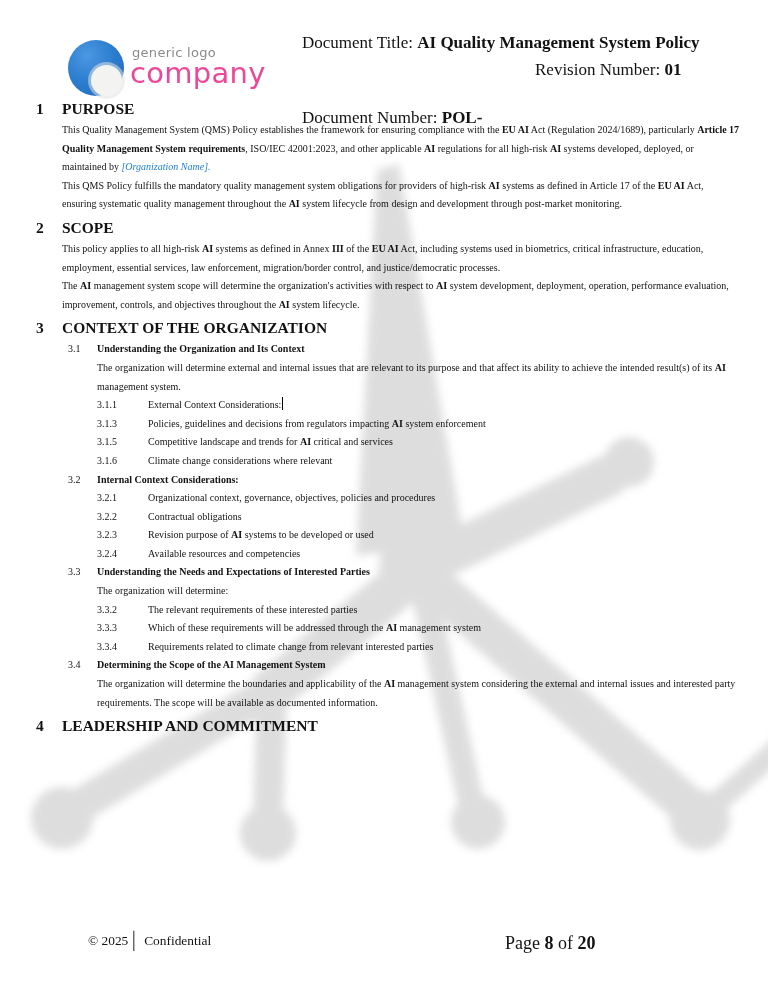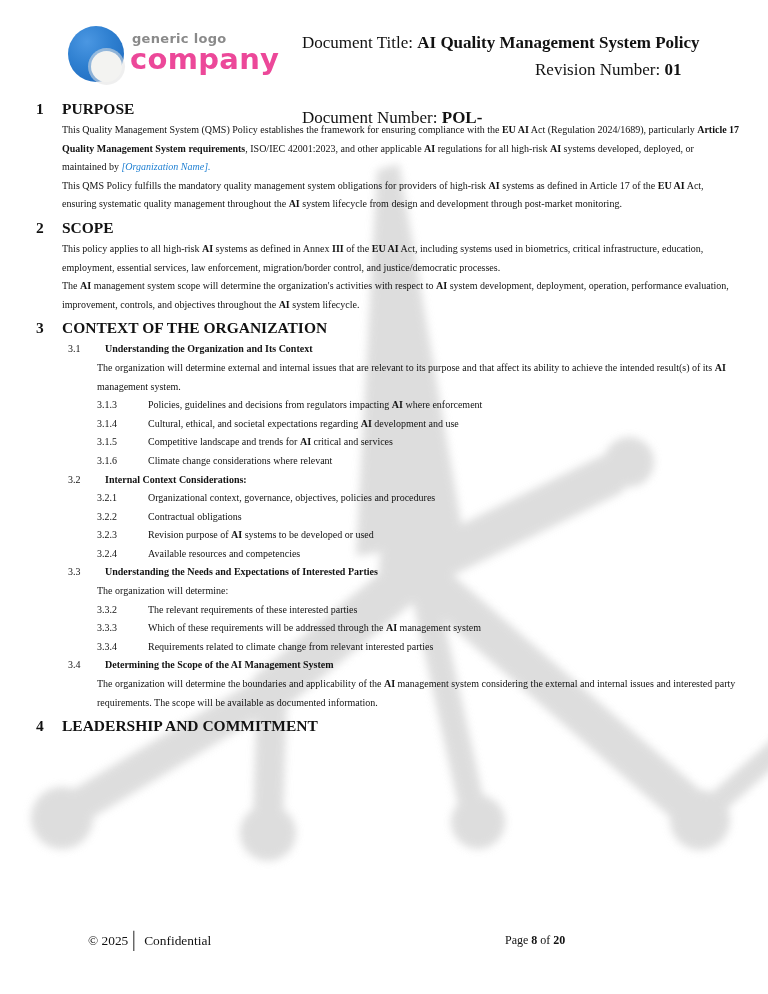--- a/index.html
+++ b/index.html
@@ -9,55 +9,55 @@
   }
   html,body{margin:0;padding:0;background:#ffffff;}
   .page{
     position:relative;width:768px;height:994px;background:#ffffff;
     font-family:"Liberation Serif",serif;color:var(--ink);overflow:hidden;
   }
   
   .watermark{position:absolute;left:0;top:0;z-index:0;}
   
   .header{position:absolute;left:0;top:0;width:100%;height:96px;z-index:2;}
-  .logo{position:absolute;left:66px;top:24px;width:230px;height:64px;font-weight:bold;}
+  .logo{position:absolute;left:66px;top:38px;width:230px;height:64px;}
   .logo-circle{position:absolute;left:2px;top:2px;width:56px;height:56px;border-radius:50%;
     background:radial-gradient(circle at 34% 28%, #4b97e2 0%, #2e7fd0 45%, #1c66ba 100%);}
   .logo-inner{position:absolute;left:25px;top:27px;width:31px;height:31px;border-radius:50%;
     background:#f3f3f1;box-shadow:0 0 0 3px rgba(225,225,225,0.55);}
   .logo-small{position:absolute;left:66px;top:7px;font-family:"DejaVu Sans",sans-serif;
     font-size:13px;color:#8a8a8a;letter-spacing:0.3px;}
   .logo-large{position:absolute;left:64px;top:19px;font-family:"DejaVu Sans",sans-serif;
     font-size:29px;color:#ec4899;letter-spacing:0.3px;line-height:32px;}
   .meta{font-size:17px;line-height:17px;white-space:nowrap;}
   .meta-title{position:absolute;left:302px;top:34px;}
   .meta-number{position:absolute;left:302px;top:61px;margin-top:48px;}
   .meta-revision{position:absolute;left:535px;top:61px;}
   .b{font-weight:bold;}
   .lnk{color:var(--link);font-style:italic;}
   
   .content{position:absolute;left:36px;top:95px;width:706px;z-index:1;}
   .sec-head{display:flex;font-weight:bold;font-size:15.5px;line-height:21px;margin:3px 0 2px 0;}
   .sec-num{flex:none;width:26px;}
   .sec-body{margin-left:26px;font-size:10px;line-height:18.6px;width:678px;}
   .p0{margin:0;}
-  .sub-head{display:flex;margin-left:6px;gap:8px;}
+  .sub-head{display:flex;margin-left:6px;}
   .sub-num{flex:none;width:29px;}
   .sub-title{font-weight:bold;}
   .p1{margin-left:35px;}
   .li{display:flex;margin-left:35px;}
   .li-num{flex:none;width:51px;}
   .li-text{flex:auto;}
   .cursor{display:inline-block;width:1px;height:13px;background:#000;
     margin-left:1px;vertical-align:-2px;}
   
   .footer{position:absolute;left:0;top:0;width:100%;height:100%;z-index:2;pointer-events:none;padding-left:25px;}
   .footer-left{position:absolute;left:88px;top:933px;font-size:13.4px;white-space:nowrap;}
   .footer-divider{display:inline-block;transform:scaleY(1.25);margin:0 2px 0 1px;}
-  .footer-right{position:absolute;left:505px;top:933px;font-size:12px;white-space:nowrap;}
+  .footer-right{position:absolute;left:505px;top:933px;font-size:18px;white-space:nowrap;}
 </style>
 </head>
 <body>
 
 <div class="page">
 
   <svg class="watermark" width="768" height="994" viewBox="0 0 768 994" aria-hidden="true">
     <defs>
       <filter id="wmblur" x="-20%" y="-20%" width="140%" height="140%">
         <feGaussianBlur stdDeviation="4"></feGaussianBlur>
@@ -125,26 +125,26 @@
           <span class="sec-num">3</span>
           <span class="sec-title">CONTEXT OF THE ORGANIZATION</span>
         </div>
         <div class="sec-body">
           <div class="sub-head">
             <span class="sub-num">3.1</span>
             <span class="sub-title"><span class="b">Understanding the Organization and Its Context</span></span>
           </div>
           <div class="p1"><span>The organization will determine external and internal issues that are relevant to its purpose and that affect its ability to achieve the intended result(s) of its </span><span class="b">AI</span><span> management system.</span></div>
           <div class="li">
+            <span class="li-num">3.1.1</span>
+            <span class="li-text"><span>External Context Considerations:</span><span class="cursor"></span></span>
+          </div>
+          <div class="li">
             <span class="li-num">3.1.3</span>
-            <span class="li-text"><span>Policies, guidelines and decisions from regulators impacting </span><span class="b">AI</span><span> where enforcement</span></span>
-          </div>
-          <div class="li">
-            <span class="li-num">3.1.4</span>
-            <span class="li-text"><span>Cultural, ethical, and societal expectations regarding </span><span class="b">AI</span><span> development and use</span></span>
+            <span class="li-text"><span>Policies, guidelines and decisions from regulators impacting </span><span class="b">AI</span><span> system enforcement</span></span>
           </div>
           <div class="li">
             <span class="li-num">3.1.5</span>
             <span class="li-text"><span>Competitive landscape and trends for </span><span class="b">AI</span><span> critical and services</span></span>
           </div>
           <div class="li">
             <span class="li-num">3.1.6</span>
             <span class="li-text"><span>Climate change considerations where relevant</span></span>
           </div>
           <div class="sub-head">

